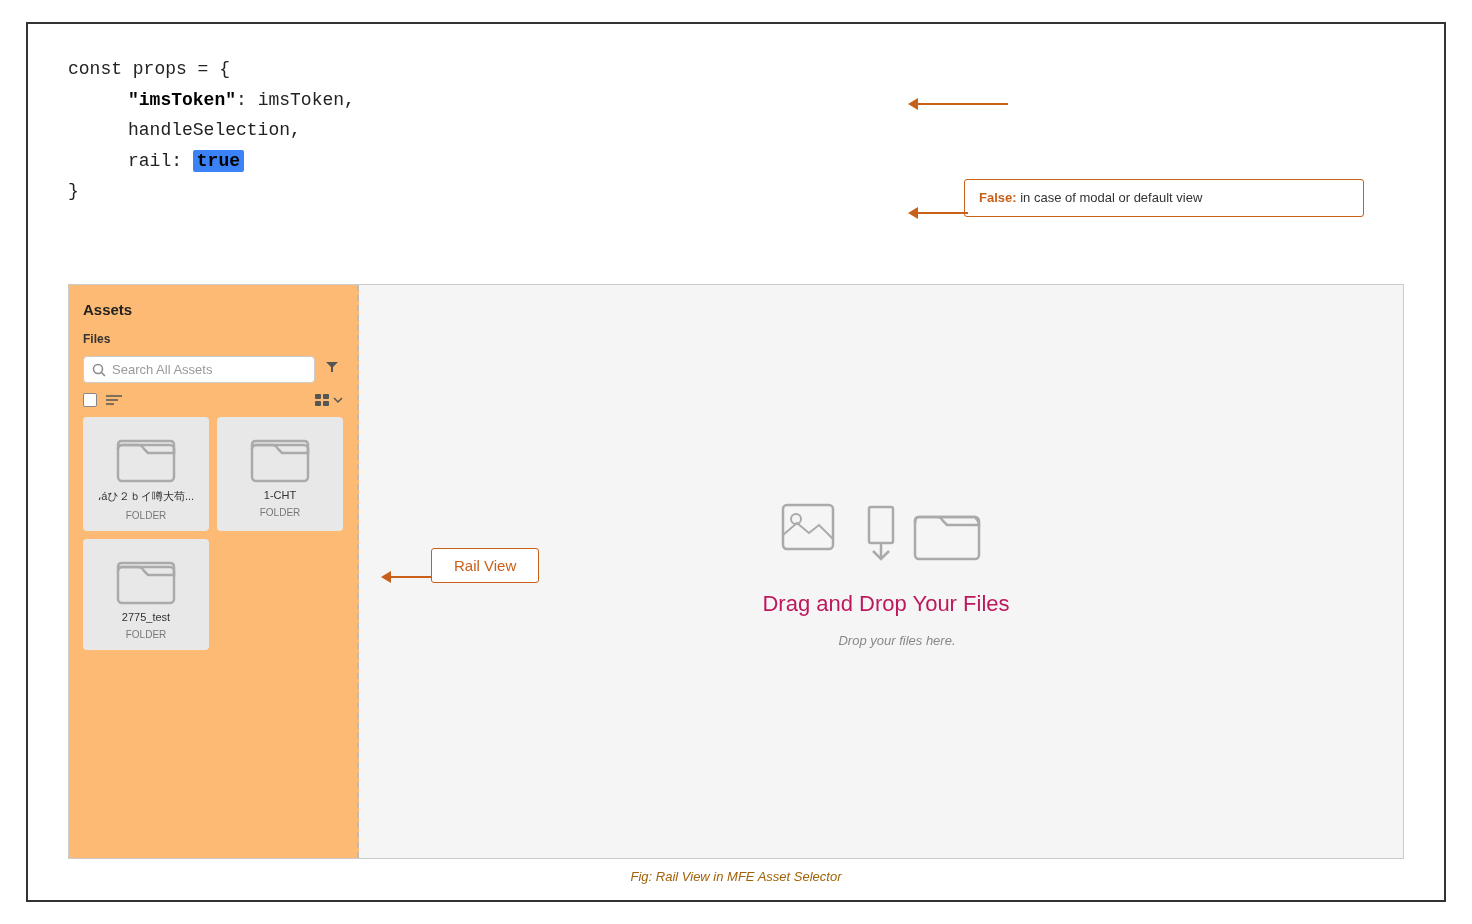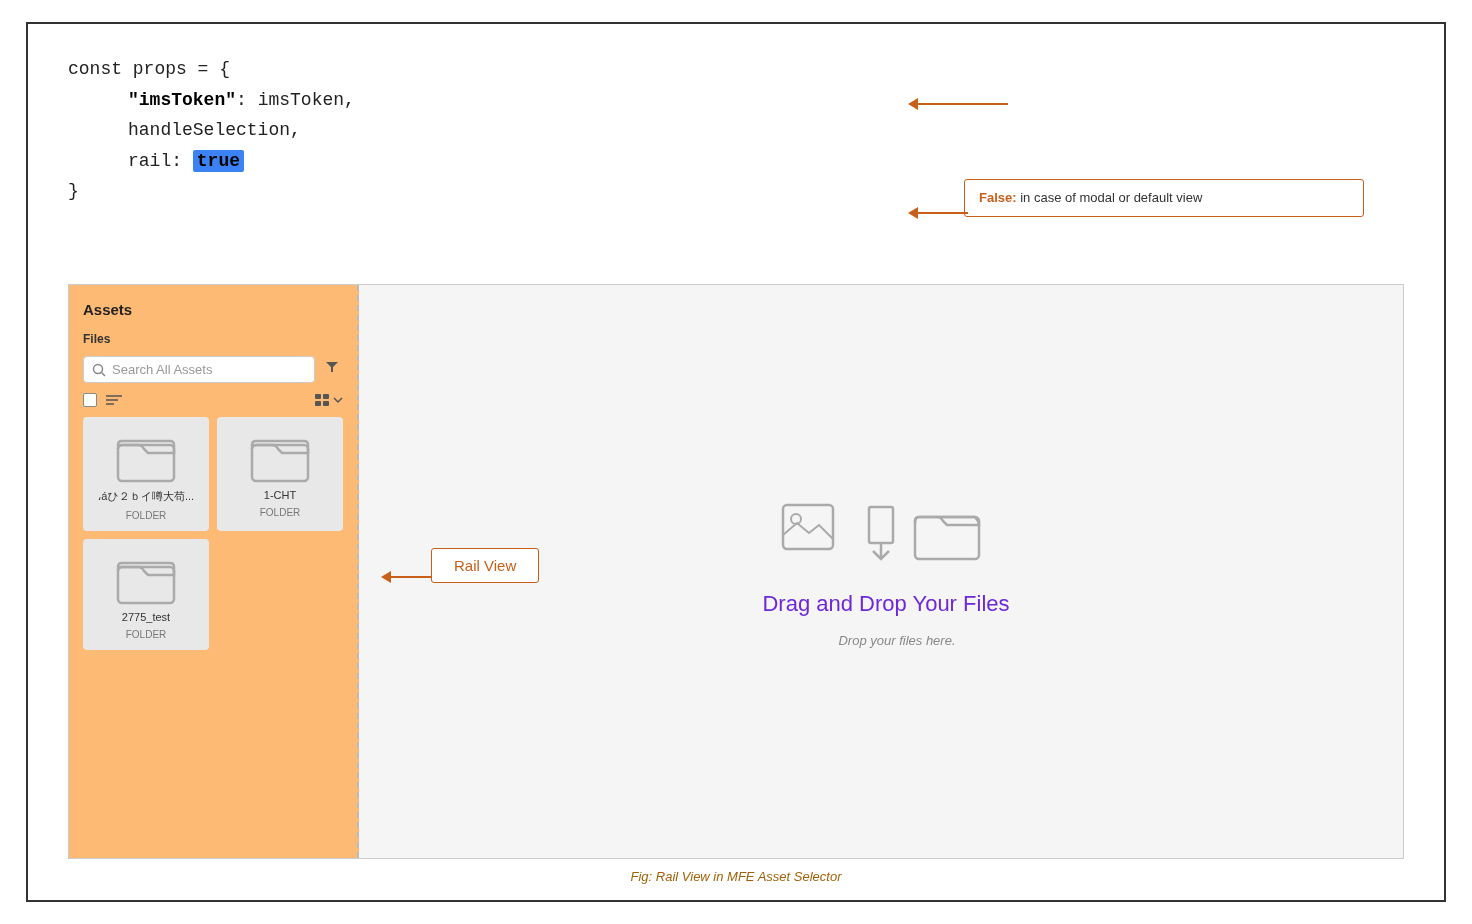--- a/index.html
+++ b/index.html
@@ -217,21 +217,21 @@
       display: flex;
       flex-direction: column;
       align-items: center;
       justify-content: center;
       gap: 16px;
     }
 
     .drop-title {
       font-family: Arial, sans-serif;
       font-size: 22px;
-      color: #6d28d9;
+      color: #be185d;
       font-weight: 400;
       margin-left: 10px;
     }
 
     .drop-subtitle {
       font-family: Arial, sans-serif;
       font-size: 13px;
       color: #888;
       font-style: italic;
       margin-left: 32px;

